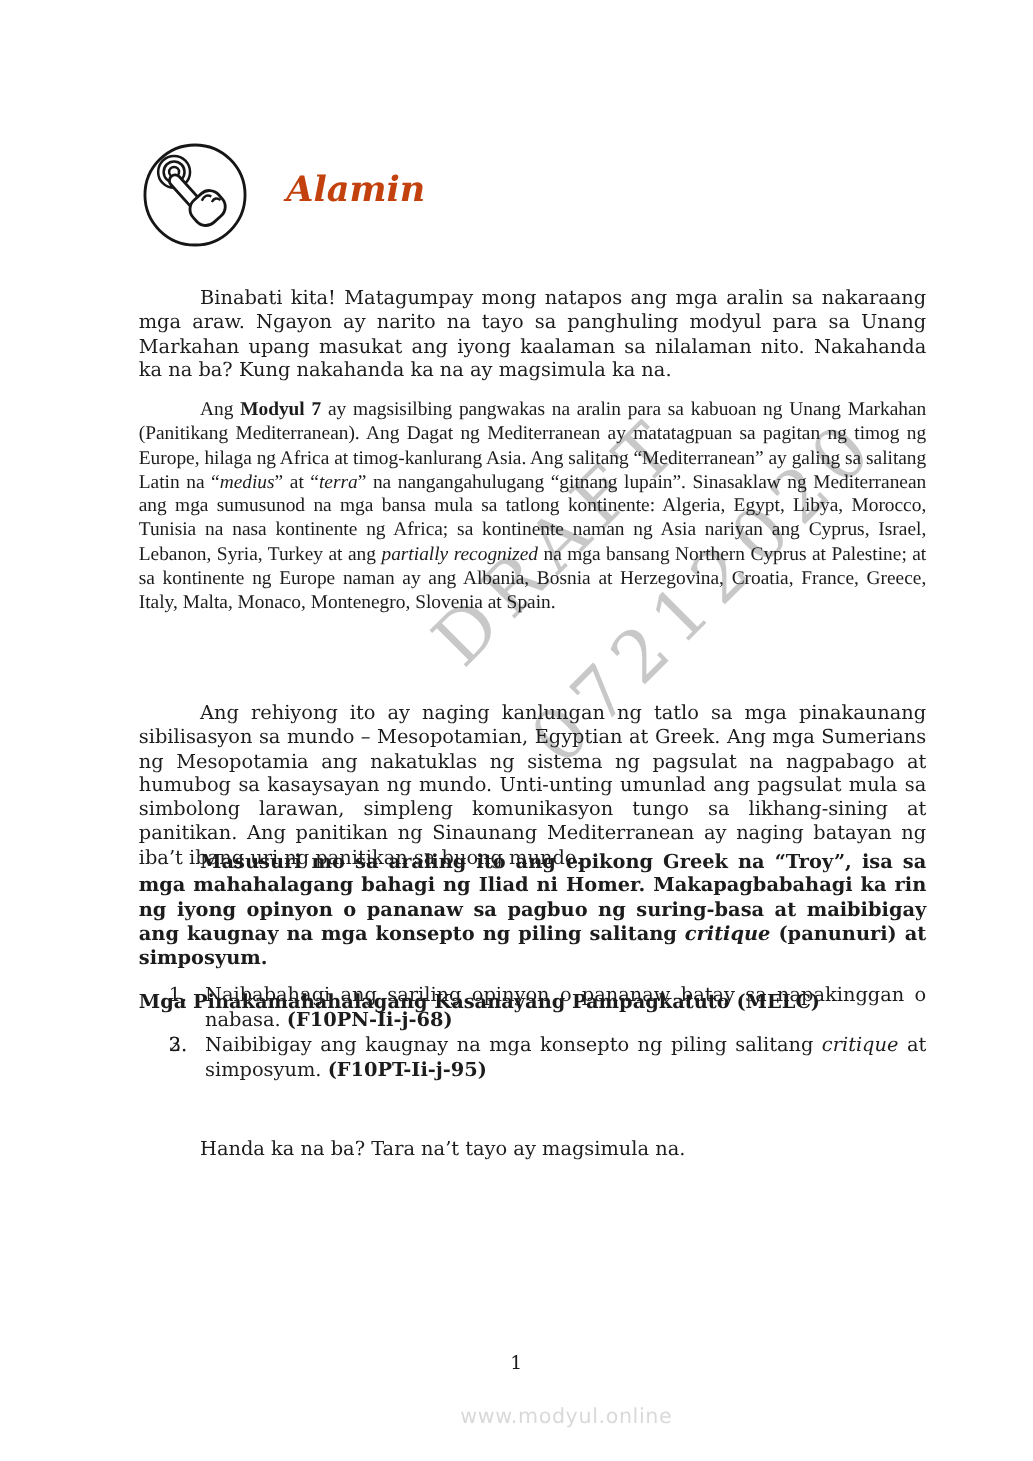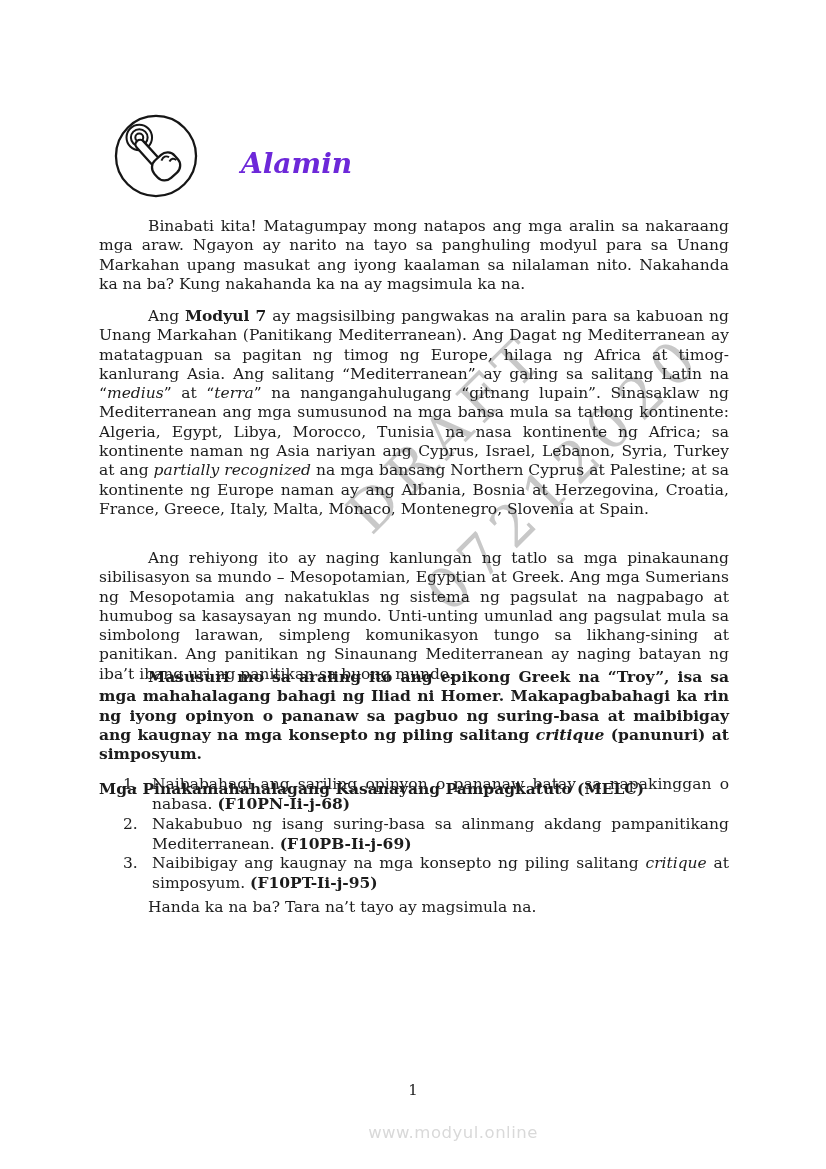--- a/index.html
+++ b/index.html
@@ -15,30 +15,30 @@
   .watermark{position:absolute;left:397px;top:562px;width:0;height:0;z-index:0;}
   .wm-inner{
     transform:translate(-50%,-50%) rotate(-45deg);
     font-size:57px;line-height:1.95;letter-spacing:9px;
     text-align:center;white-space:nowrap;
     font-family:"DejaVu Serif","Liberation Serif",serif;
   }
   .content{position:absolute;left:99px;top:0;width:630px;height:1169px;z-index:1;}
   .tap-icon{position:absolute;left:13px;top:112px;width:88px;height:88px;}
   .title{
-    position:absolute;left:126px;top:131px;margin:16px;
-    font-size:28px;font-weight:bold;font-style:italic;line-height:34px;color:#6d28d9;
+    position:absolute;left:126px;top:131px;margin:4px;
+    font-size:28px;font-weight:bold;font-style:italic;line-height:34px;color:#c2410c;
   }
   .para,.melc-heading,.melc-list,.closing{
-    position:absolute;left:0;width:630px;margin:0;
+    position:absolute;left:0;width:630px;margin:12px;
     font-size:15.5px;line-height:19.3px;
   }
   .para{text-align:justify;text-indent:49px;}
   .p1{top:217px;}
-  .p2{top:306px;}
+  .p2{top:306px;font-family:Liberation Serif, serif;}
   .p3{top:549px;}
   .p4{top:667px;font-weight:bold;}
   .melc-heading{top:779px;font-size:15.5px;font-weight:bold;}
   .melc-list{top:775px;}
   .li{position:relative;padding-left:53px;text-align:justify;}
   .marker{position:absolute;left:24px;top:0;}
   .closing{top:898px;padding-left:49px;width:581px;}
   .b{font-weight:bold;}
   .i{font-style:italic;}
   .page-number{
@@ -89,21 +89,20 @@
 
     <h2 class="melc-heading">Mga Pinakamahahalagang Kasanayang Pampagkatuto (MELC)</h2>
 
     <div class="melc-list">
       <div class="li">
         <span class="marker">1.</span>
         <span class="li-text"><span>Naibabahagi ang sariling opinyon o pananaw batay sa napakinggan o nabasa. </span><span class="b">(F10PN-Ii-j-68)</span></span>
       </div>
       <div class="li">
         <span class="marker">2.</span>
-        <span class="li-text"><span>Nakabubuo ng isang suring-basa sa alinmang akdang pampanitikang Mediterranean. </span><span class="b">(F10PB-Ii-j-69)</span></span>
       </div>
       <div class="li">
         <span class="marker">3.</span>
         <span class="li-text"><span>Naibibigay ang kaugnay na mga konsepto ng piling salitang </span><span class="i">critique</span><span> at simposyum. </span><span class="b">(F10PT-Ii-j-95)</span></span>
       </div>
     </div>
 
     <p class="closing">Handa ka na ba? Tara na’t tayo ay magsimula na.</p>
 
   </div>

